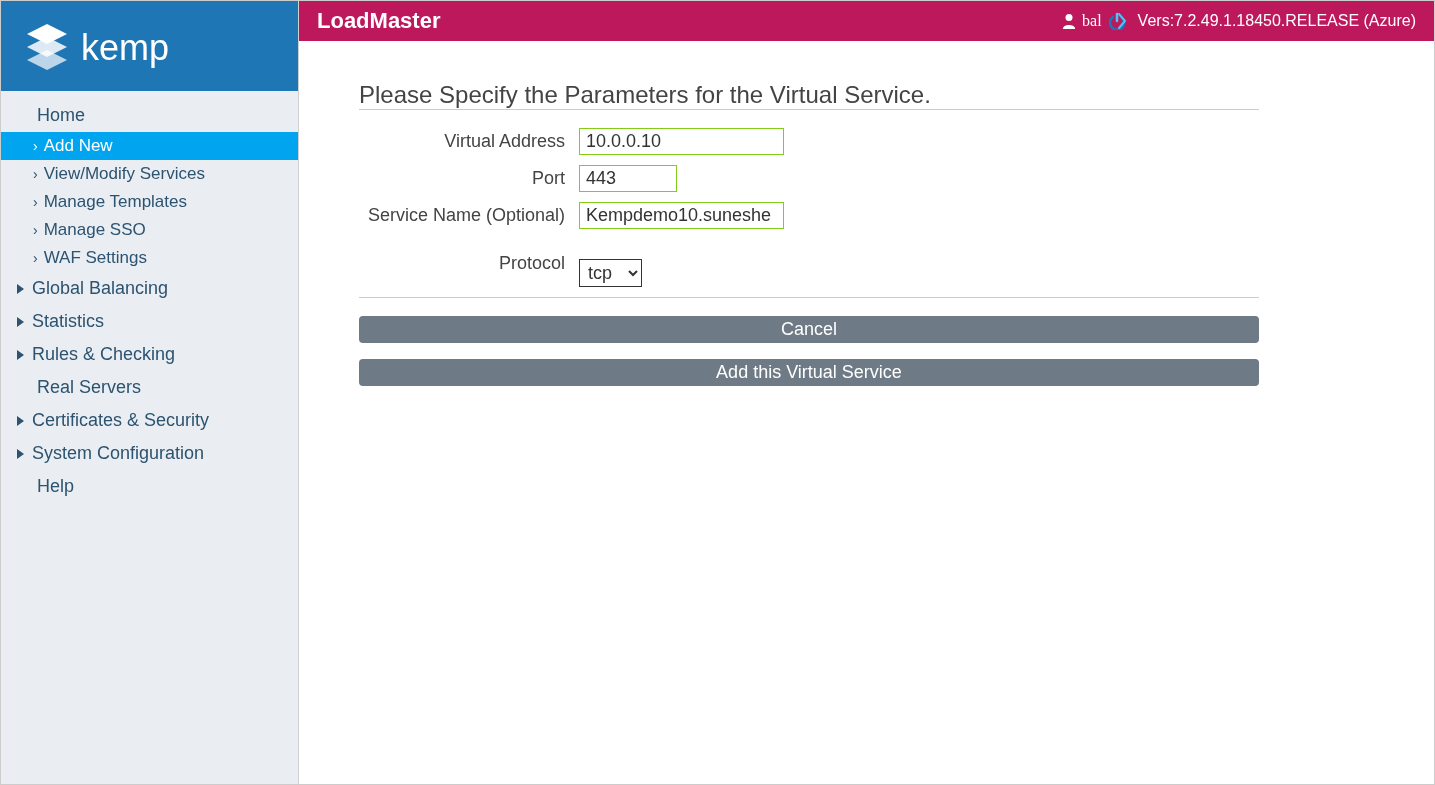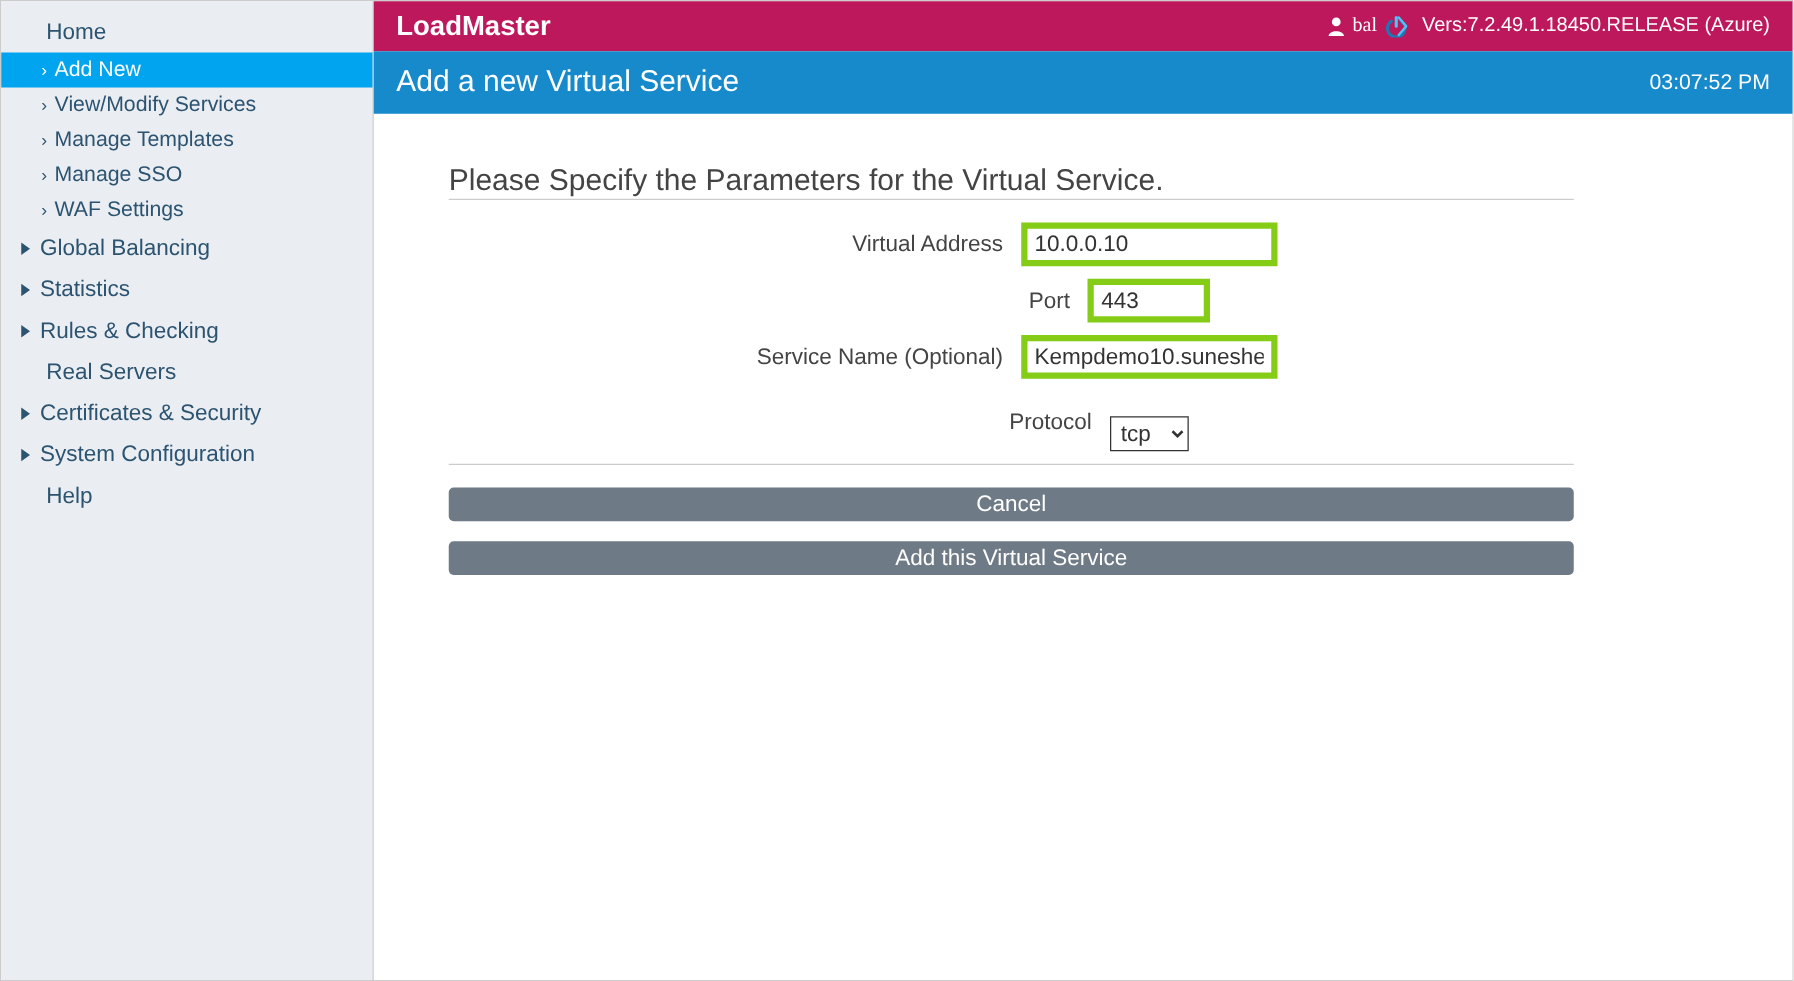--- a/index.html
+++ b/index.html
@@ -147,33 +147,32 @@
     }
     .divider {
       border: none;
       border-top: 1px solid #ccc;
       margin-bottom: 18px;
     }
     .form-row {
       display: flex;
       align-items: center;
       margin-bottom: 10px;
-      justify-content: center;
     }
     .form-label {
       width: 220px;
       text-align: right;
       padding-right: 14px;
       font-size: 18px;
       color: #444;
     }
     .form-input {
       font-size: 18px;
       padding: 2px 6px;
-      border: 5px solid #84cc16;
+      border: 1px solid #84cc16;
       font-family: inherit;
       color: #333;
     }
     .form-input.addr {
       width: 205px;
     }
     .form-input.port {
       width: 98px;
     }
     .form-input.name {
@@ -212,20 +211,32 @@
     .form-wrap {
       max-width: 900px;
     }
   </style>
 </head>
 <body>
 
 <div class="container">
 
   <div class="sidebar">
+    <div class="logo-area">
+      <svg class="logo-svg" width="200" height="48" viewBox="0 0 200 48">
+
+        <g fill="#fff">
+          <polygon points="28,2 48,12 28,22 8,12"></polygon>
+          <polygon points="28,15 48,25 28,35 8,25" opacity="0.85"></polygon>
+          <polygon points="28,28 48,38 28,48 8,38" opacity="0.7"></polygon>
+        </g>
+
+        <text x="62" y="38" font-size="36" font-weight="500" fill="#fff" font-family="Arial,sans-serif">kemp</text>
+      </svg>
+    </div>
     <div class="nav">
       <div class="nav-item top-level">
         <span>Home</span>
       </div>
       <div class="nav-subitem active">
         <span class="chevron">›</span>
         <span>Add New</span>
       </div>
       <div class="nav-subitem">
         <span class="chevron">›</span>
@@ -283,24 +294,20 @@
         <span>bal</span>
         <svg class="logout-icon" viewBox="0 0 18 18">
           <path d="M9,2 L9,9" stroke="#4fc3f7" stroke-width="2.5" fill="none" stroke-linecap="round"></path>
           <path d="M5,5 A7,7 0 1,0 13,5" stroke="#1f76b4" stroke-width="2.5" fill="none" stroke-linecap="round"></path>
           <path d="M11,2 L17,9 L11,16" stroke="#4fc3f7" stroke-width="2" fill="none" stroke-linecap="round" stroke-linejoin="round"></path>
         </svg>
       </div>
       <div class="header-version">Vers:7.2.49.1.18450.RELEASE (Azure)</div>
     </div>
 
-    <div class="header-sub">
-      <div class="page-title">Add a new Virtual Service</div>
-      <div class="clock">03:07:52 PM</div>
-    </div>
 
     <div class="content">
       <div class="form-wrap">
         <h2 class="form-title">Please Specify the Parameters for the Virtual Service.</h2>
         <hr class="divider">
 
         <div class="form-row">
           <label class="form-label">Virtual Address</label>
           <input class="form-input addr" type="text" value="10.0.0.10" style="">
         </div>

